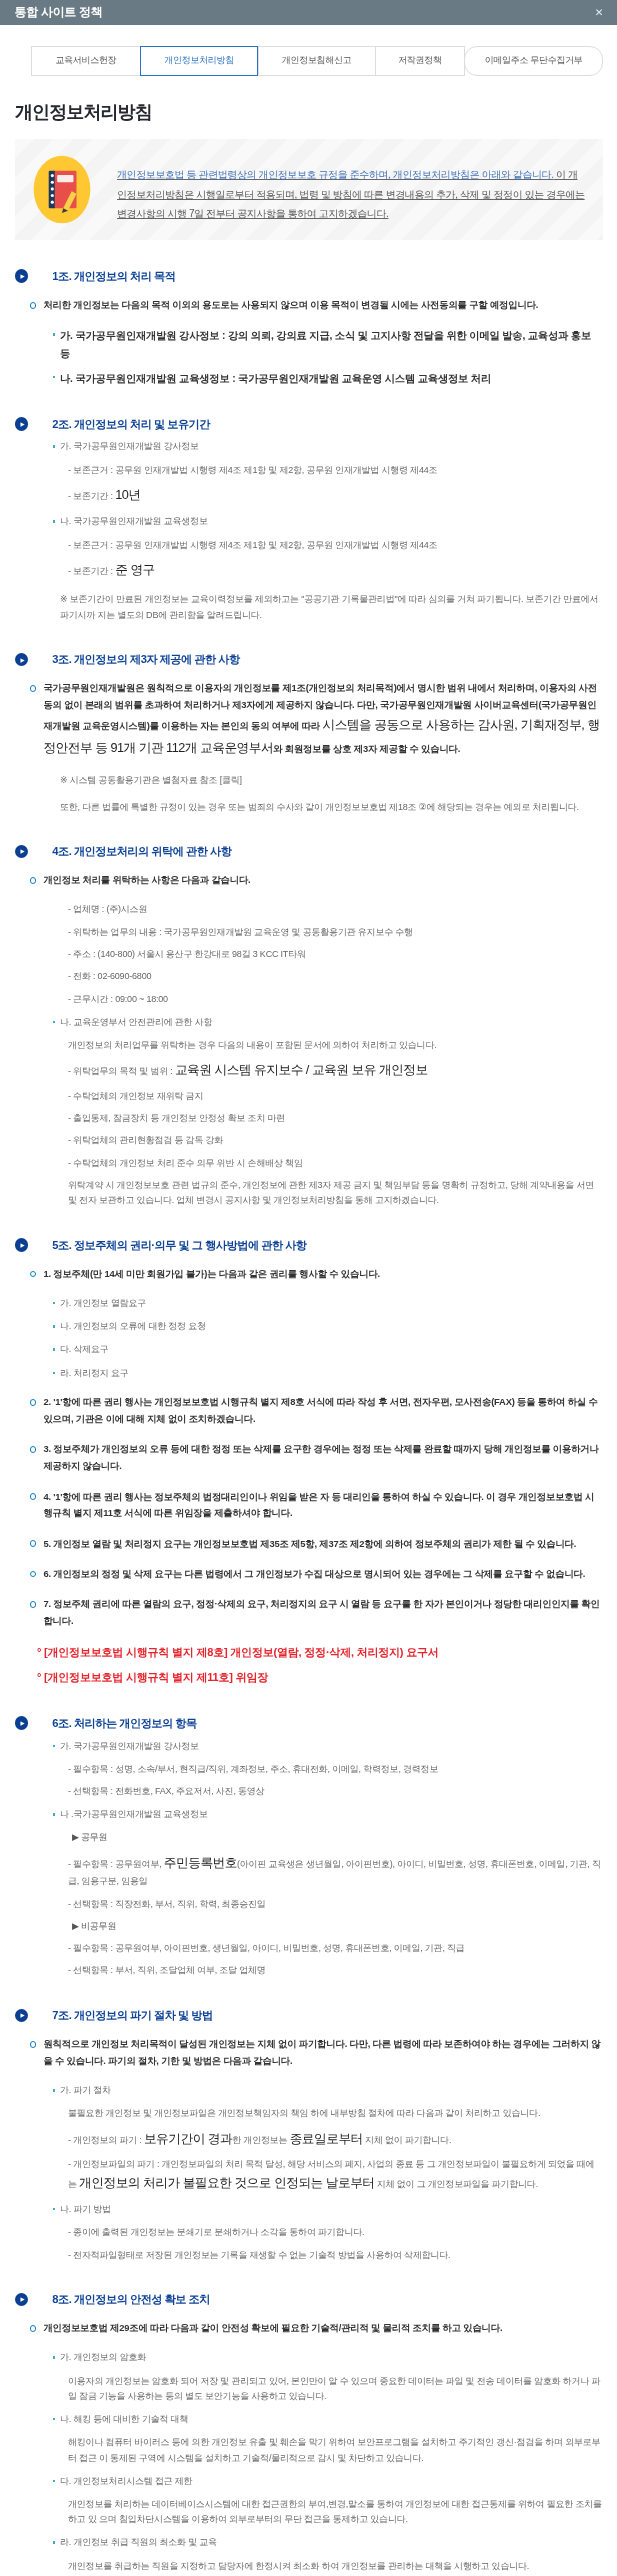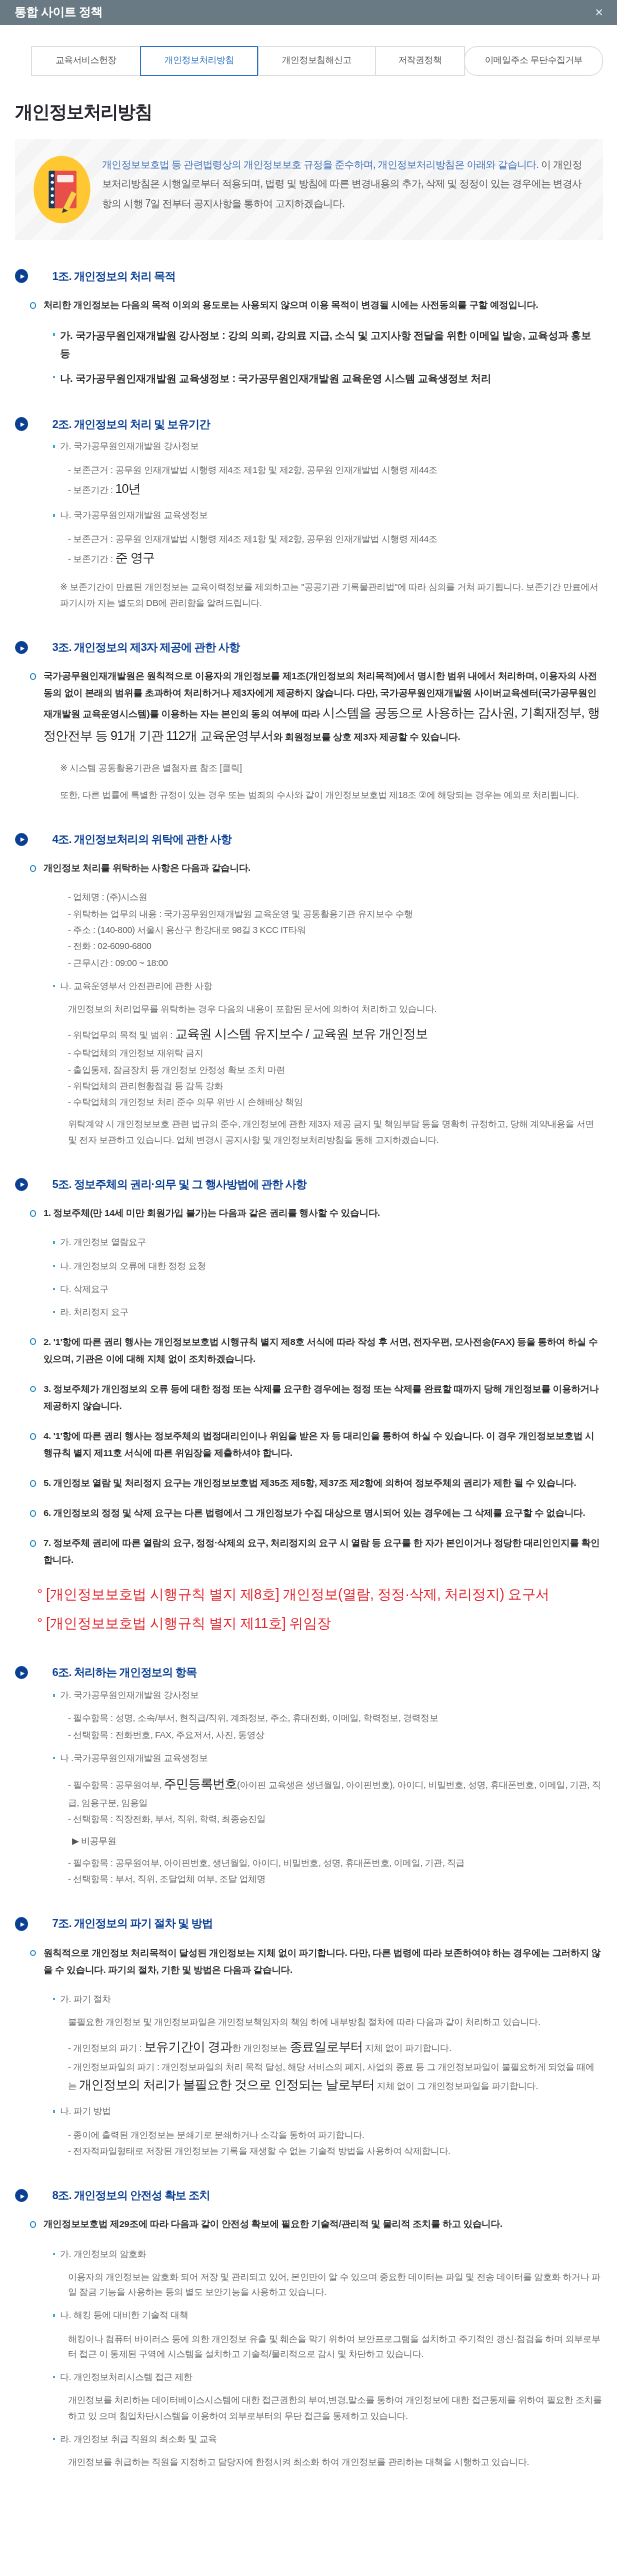--- a/index.html
+++ b/index.html
@@ -22,40 +22,40 @@
   .tab:nth-child(3){flex:1.34 1 0;}
   .tab:nth-child(4){flex:1.00 1 0;}
   .tab:nth-child(5){flex:1.59 1 0;border-radius:13px;}
   .tab.active{border:0.6px solid #2a72c3;color:#2a72c3;position:relative;z-index:1;}
   
   .page-title{margin:24px 15px 0;font-size:18px;font-weight:bold;color:#26282e;letter-spacing:-0.9px;}
   
   .intro{margin:15.7px 15px 0;background:#f4f4f5;
          background-image:linear-gradient(135deg,rgba(255,255,255,.45) 25%,transparent 25%,transparent 50%,rgba(255,255,255,.45) 50%,rgba(255,255,255,.45) 75%,transparent 75%);
          background-size:39px 39px;
-         padding:15.7px 18px;display:flex;align-items:flex-start;gap:11px;}
+         padding:15.7px 18px;display:flex;align-items:flex-end;gap:26px;text-decoration:underline;}
   .intro-text{font-size:10px;line-height:1.95;color:#555;letter-spacing:-0.4px;}
   .intro-hl{color:#3f71b8;}
   
   .content{margin:0 15px;}
   .sec-title{color:#0e4397;font-size:11.2px;font-weight:bold;display:flex;align-items:center;gap:24px;
              margin:29px 0 6px;letter-spacing:-0.5px;}
   .sec-icon{min-width:13.3px;height:13.3px;border-radius:50%;background:#0b3f92;color:#fff;font-size:5.4px;
             display:inline-flex;align-items:center;justify-content:center;padding-left:1.2px;box-sizing:border-box;}
   .blk{font-size:9px;line-height:1.7;margin:7.9px 0;color:#666;letter-spacing:-0.2px;}
   .blk .txt{display:inline;}
   .blk-o{position:relative;padding-left:28.4px;margin:13.3px 0;color:#333;font-weight:bold;font-size:9.4px;line-height:1.8;}
   .mk-o{position:absolute;left:14.5px;top:4.8px;width:4.8px;height:4.8px;border:1.8px solid #0f7dbe;border-radius:50%;background:#fff;}
   .blk-dot{position:relative;padding-left:45px;}
   .mk-dot{position:absolute;left:38px;top:6px;width:2.4px;height:2.4px;background:#3fa9cb;}
-  .blk-dash{padding-left:53px;margin:1px 0;}
+  .blk-dash{padding-left:53px;margin:7px 0;}
   .blk-plain{padding-left:53px;margin:6.7px 0;}
   .blk-tri{padding-left:57px;margin:6.7px 0;color:#555;}
   .blk-note{padding-left:45px;margin:11px 0;}
-  .blk-red{padding-left:22px;color:#e5242c;font-weight:normal;font-size:14px;margin:6px 0;}
+  .blk-red{padding-left:22px;color:#e5242c;font-weight:bold;font-size:11px;margin:6px 0;}
   .blk[data-interactable="true"]{cursor:pointer;}
   .s-b{font-weight:bold;color:#333;font-size:10.3px;}
   .s-big{font-weight:normal;color:#222;font-size:12.7px;letter-spacing:-0.5px;}
 </style>
 </head>
 <body>
 
 <div class="topbar" data-interactable="false">
   <span class="topbar-title" data-interactable="false">통합 사이트 정책</span>
   <span class="close-btn" data-interactable="true">✕</span>
@@ -165,20 +165,21 @@
     </section>
     <section data-interactable="false">
       <h3 class="sec-title" data-interactable="false">
         <span class="sec-icon" data-interactable="false">▶</span>
         <span data-interactable="false">6조. 처리하는 개인정보의 항목</span>
       </h3>
       <div class="blk blk-dot" data-interactable="false"><span class="mk mk-dot" data-interactable="false"></span><span class="txt" data-interactable="false"><span>가. 국가공무원인재개발원 강사정보</span></span></div>
       <div class="blk blk-dash" data-interactable="false"><span class="txt" data-interactable="false"><span>- 필수항목 : 성명, 소속/부서, 현직급/직위, 계좌정보, 주소, 휴대전화, 이메일, 학력정보, 경력정보</span></span></div>
       <div class="blk blk-dash" data-interactable="false"><span class="txt" data-interactable="false"><span>- 선택항목 : 전화번호, FAX, 주요저서, 사진, 동영상</span></span></div>
       <div class="blk blk-dot" data-interactable="false"><span class="mk mk-dot" data-interactable="false"></span><span class="txt" data-interactable="false"><span>나 .국가공무원인재개발원 교육생정보</span></span></div>
+      <div class="blk blk-tri" data-interactable="false"><span class="txt" data-interactable="false"><span>▶ 공무원</span></span></div>
       <div class="blk blk-dash" data-interactable="false"><span class="txt" data-interactable="false"><span>- 필수항목 : 공무원여부, </span><span class="s-big">주민등록번호</span><span>(아이핀 교육생은 생년월일, 아이핀번호), 아이디, 비밀번호, 성명, 휴대폰번호, 이메일, 기관, 직급, 임용구분, 임용일</span></span></div>
       <div class="blk blk-dash" data-interactable="false"><span class="txt" data-interactable="false"><span>- 선택항목 : 직장전화, 부서, 직위, 학력, 최종승진일</span></span></div>
       <div class="blk blk-tri" data-interactable="false"><span class="txt" data-interactable="false"><span>▶ 비공무원</span></span></div>
       <div class="blk blk-dash" data-interactable="false"><span class="txt" data-interactable="false"><span>- 필수항목 : 공무원여부, 아이핀번호, 생년월일, 아이디, 비밀번호, 성명, 휴대폰번호, 이메일, 기관, 직급</span></span></div>
       <div class="blk blk-dash" data-interactable="false"><span class="txt" data-interactable="false"><span>- 선택항목 : 부서, 직위, 조달업체 여부, 조달 업체명</span></span></div>
     </section>
     <section data-interactable="false">
       <h3 class="sec-title" data-interactable="false">
         <span class="sec-icon" data-interactable="false">▶</span>
         <span data-interactable="false">7조. 개인정보의 파기 절차 및 방법</span>

